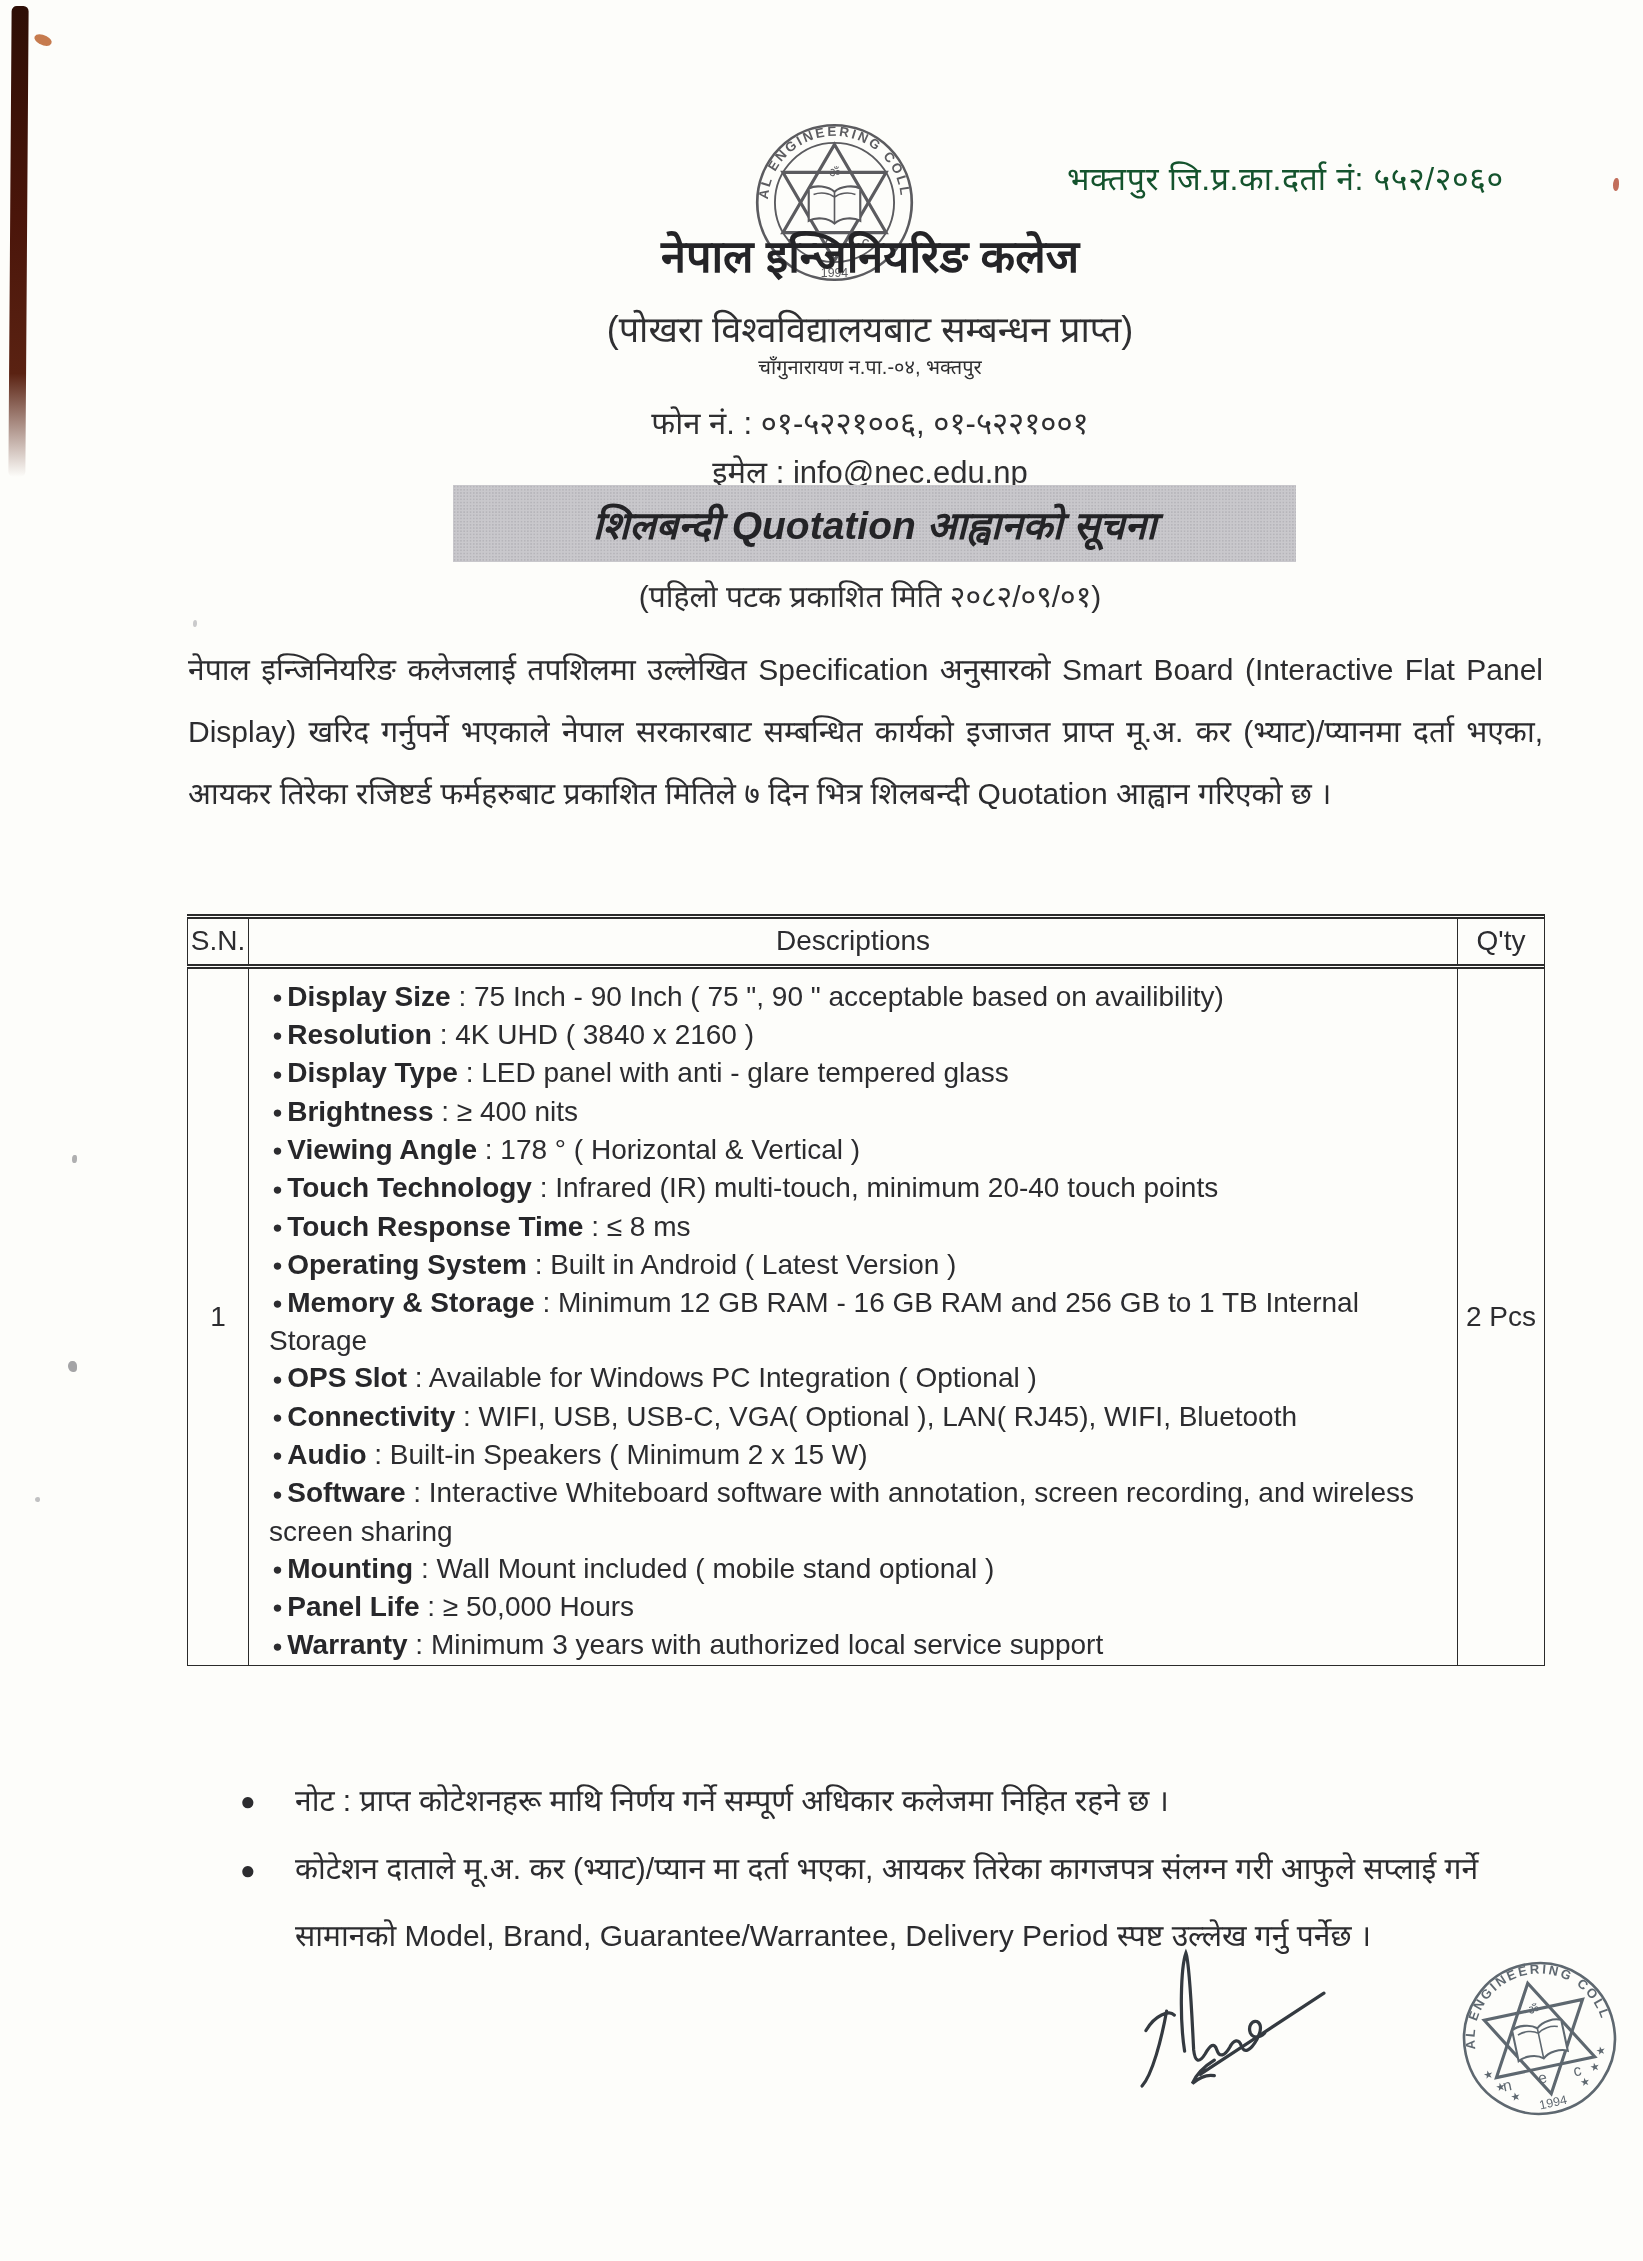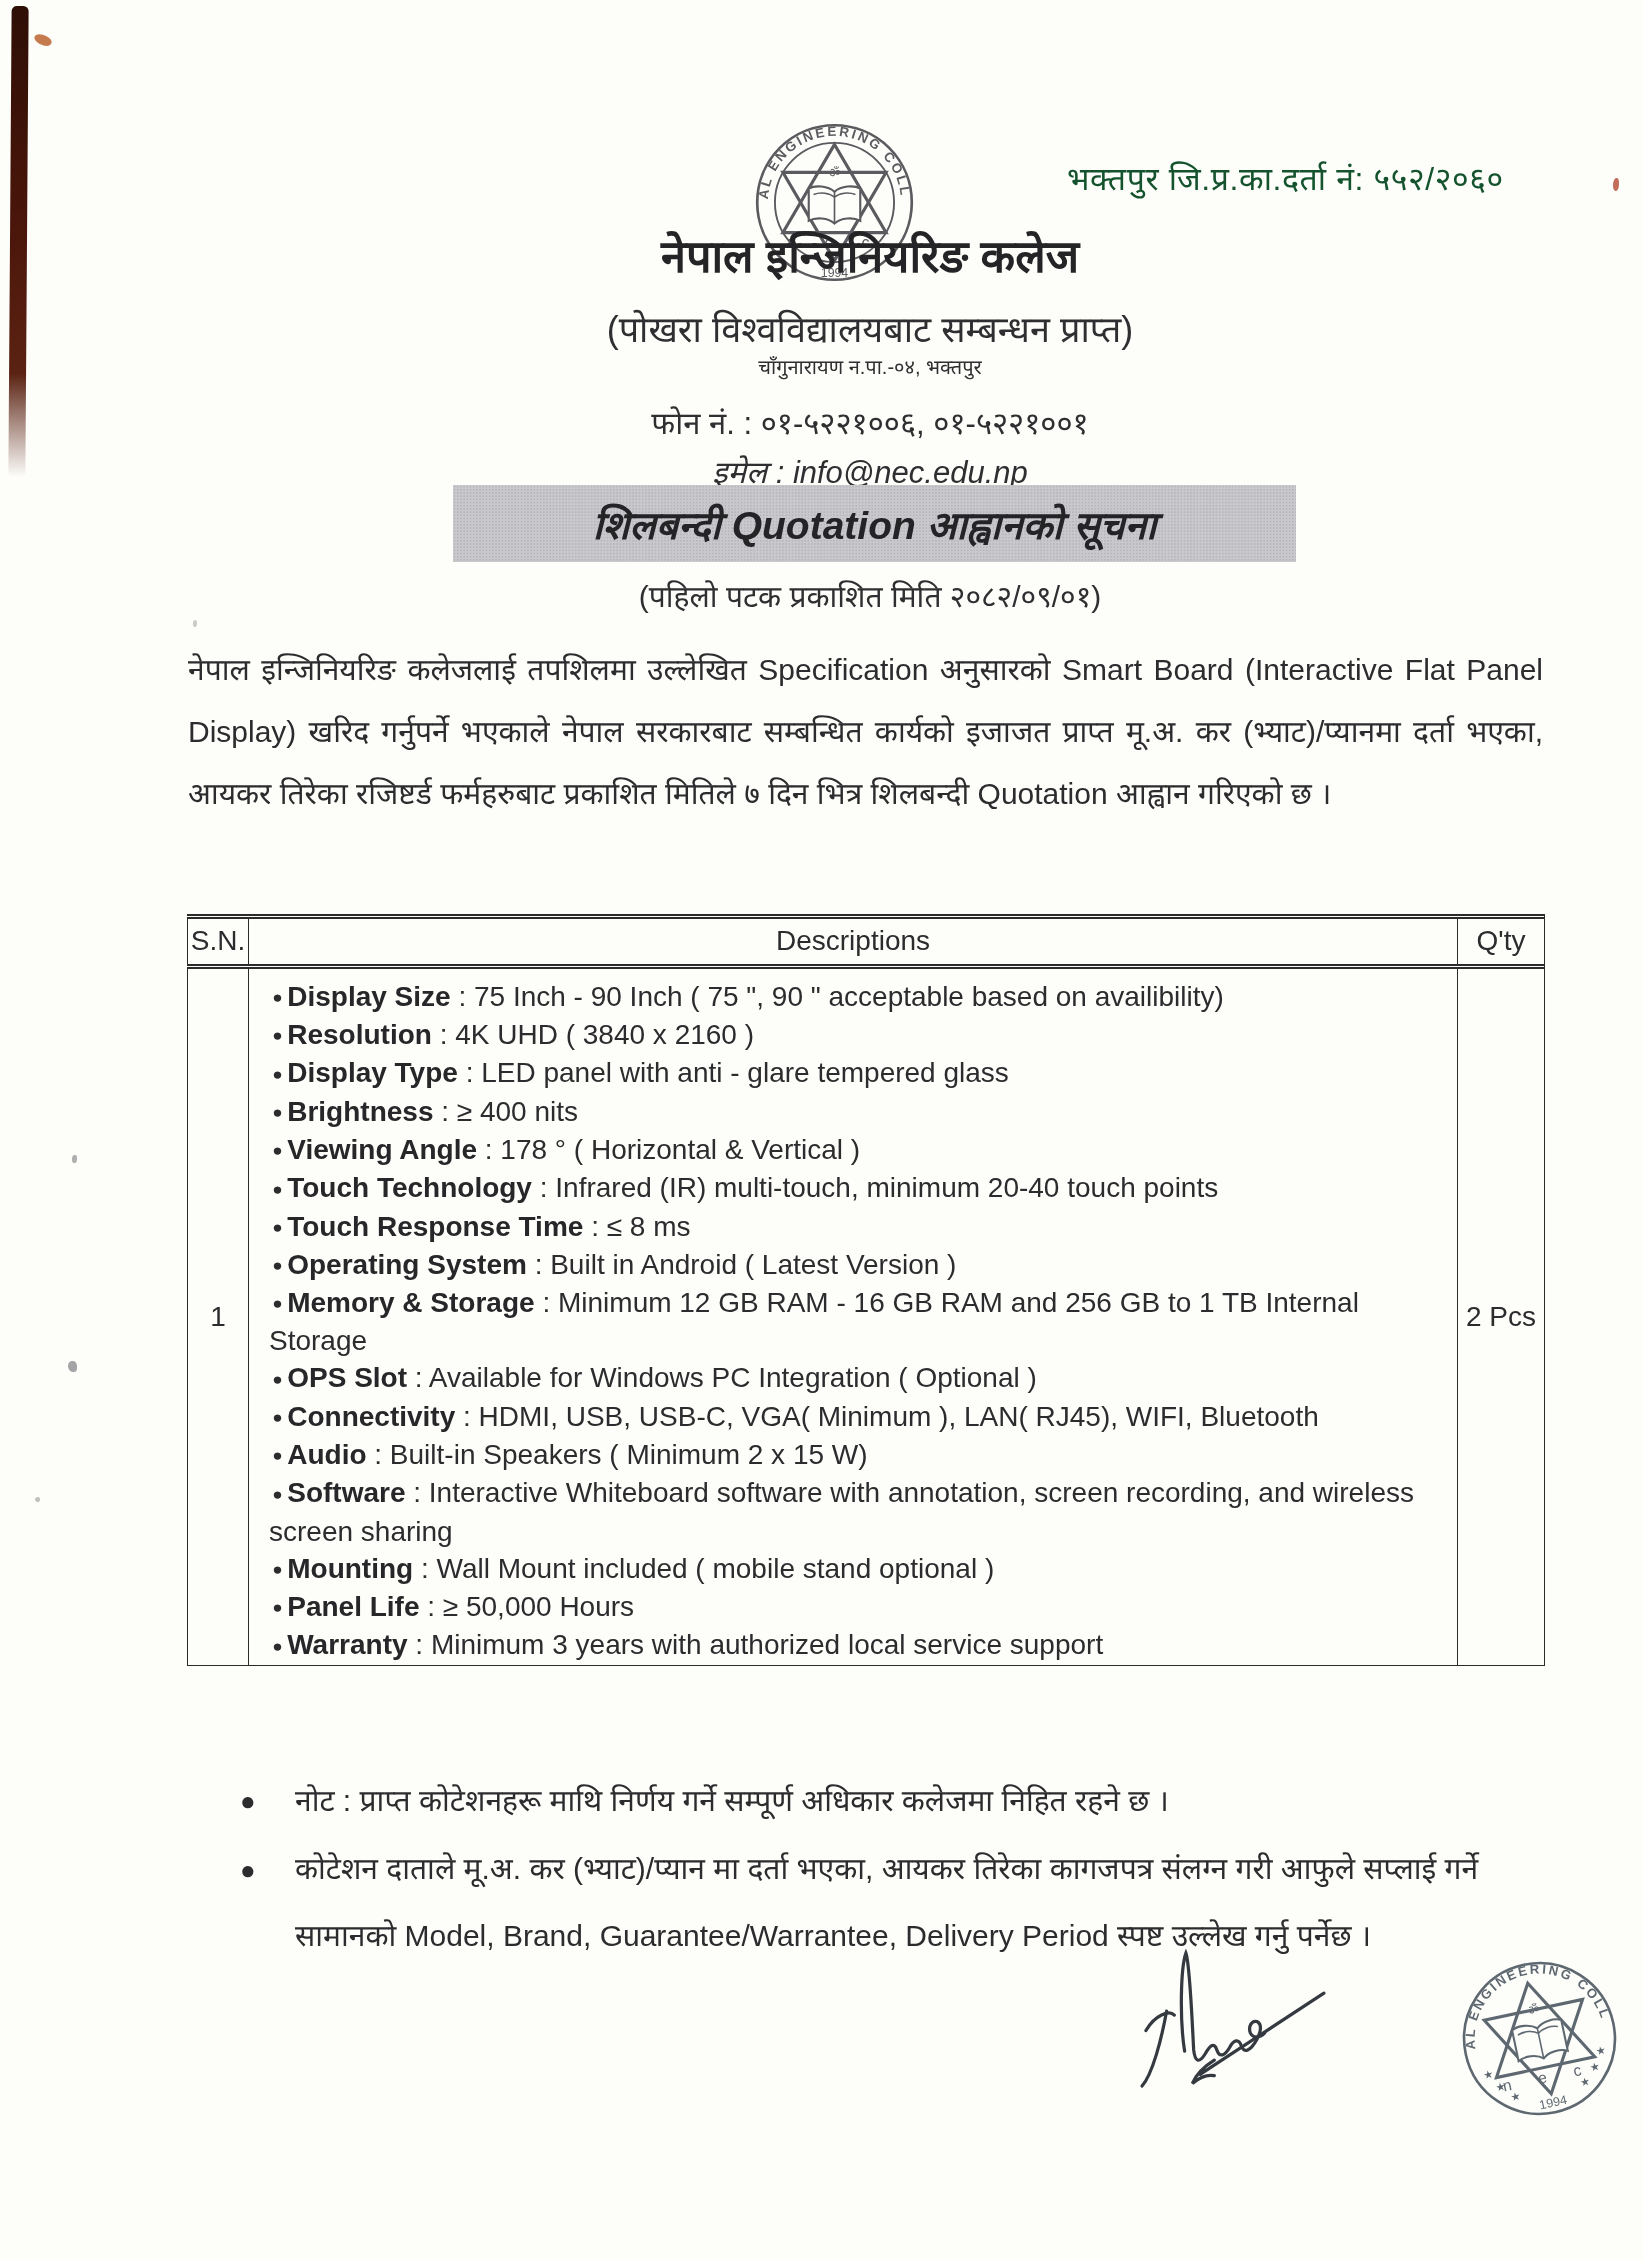--- a/index.html
+++ b/index.html
@@ -30,21 +30,21 @@
   .reg-line{position:absolute;top:156px;left:1067px;font-size:32px;letter-spacing:0.6px;color:#14532d;}
   .logo{position:absolute;left:754px;top:122px;width:161px;height:161px;opacity:.88;}
   .college-name{
     top:224px;font-size:45px;font-weight:700;color:#242427;margin:0;
     text-decoration-thickness:3.2px;text-underline-offset:6.4px;
     z-index:3;
   }
   .affiliation{top:304px;font-size:36px;}
   .address{top:353px;font-size:20px;}
   .phone{top:401px;font-size:31px;}
-  .email-line{top:450px;font-size:31px;font-style:italic;}
+  .email-line{top:450px;font-size:31px;}
   .email-addr{text-decoration:underline;text-underline-offset:5.2px;text-decoration-thickness:1.9px;}
   .title-band{
     position:absolute;left:453px;top:485px;width:843px;height:77px;
     background-color:#c9c8cc;
     background-image:radial-gradient(#b6b5ba 0.8px, transparent 0.8px);
     background-size:3.2px 3.2px;
     display:flex;align-items:center;justify-content:center;
     font-size:39px;font-weight:700;color:#242427;white-space:nowrap;font-style:italic;
   }
   .pub-date{top:575px;font-size:30px;}
@@ -171,21 +171,21 @@
               <div class="spec-item"><span class="spec-bullet">●</span><span class="spec-label">Touch Technology</span><span class="spec-value"> : Infrared (IR) multi-touch, minimum 20-40 touch points</span></div>
 
               <div class="spec-item"><span class="spec-bullet">●</span><span class="spec-label">Touch Response Time</span><span class="spec-value"> : ≤ 8 ms</span></div>
 
               <div class="spec-item"><span class="spec-bullet">●</span><span class="spec-label">Operating System</span><span class="spec-value"> : Built in Android ( Latest Version )</span></div>
 
               <div class="spec-item"><span class="spec-bullet">●</span><span class="spec-label">Memory &amp; Storage</span><span class="spec-value"> : Minimum 12 GB RAM - 16 GB RAM and 256 GB to 1 TB Internal Storage</span></div>
 
               <div class="spec-item"><span class="spec-bullet">●</span><span class="spec-label">OPS Slot</span><span class="spec-value"> : Available for Windows PC Integration ( Optional )</span></div>
 
-              <div class="spec-item"><span class="spec-bullet">●</span><span class="spec-label">Connectivity</span><span class="spec-value"> : HDMI, USB, USB-C, VGA( Minimum ), LAN( RJ45), WIFI, Bluetooth</span></div>
+              <div class="spec-item"><span class="spec-bullet">●</span><span class="spec-label">Connectivity</span><span class="spec-value"> : WIFI, USB, USB-C, VGA( Optional ), LAN( RJ45), WIFI, Bluetooth</span></div>
 
               <div class="spec-item"><span class="spec-bullet">●</span><span class="spec-label">Audio</span><span class="spec-value"> : Built-in Speakers ( Minimum 2 x 15 W)</span></div>
 
               <div class="spec-item"><span class="spec-bullet">●</span><span class="spec-label">Software</span><span class="spec-value"> : Interactive Whiteboard software with annotation, screen recording, and wireless screen sharing</span></div>
 
               <div class="spec-item"><span class="spec-bullet">●</span><span class="spec-label">Mounting</span><span class="spec-value"> : Wall Mount included ( mobile stand optional )</span></div>
 
               <div class="spec-item"><span class="spec-bullet">●</span><span class="spec-label">Panel Life</span><span class="spec-value"> :  ≥ 50,000 Hours</span></div>
 
               <div class="spec-item"><span class="spec-bullet">●</span><span class="spec-label">Warranty</span><span class="spec-value"> : Minimum 3 years with authorized local service support</span></div>

